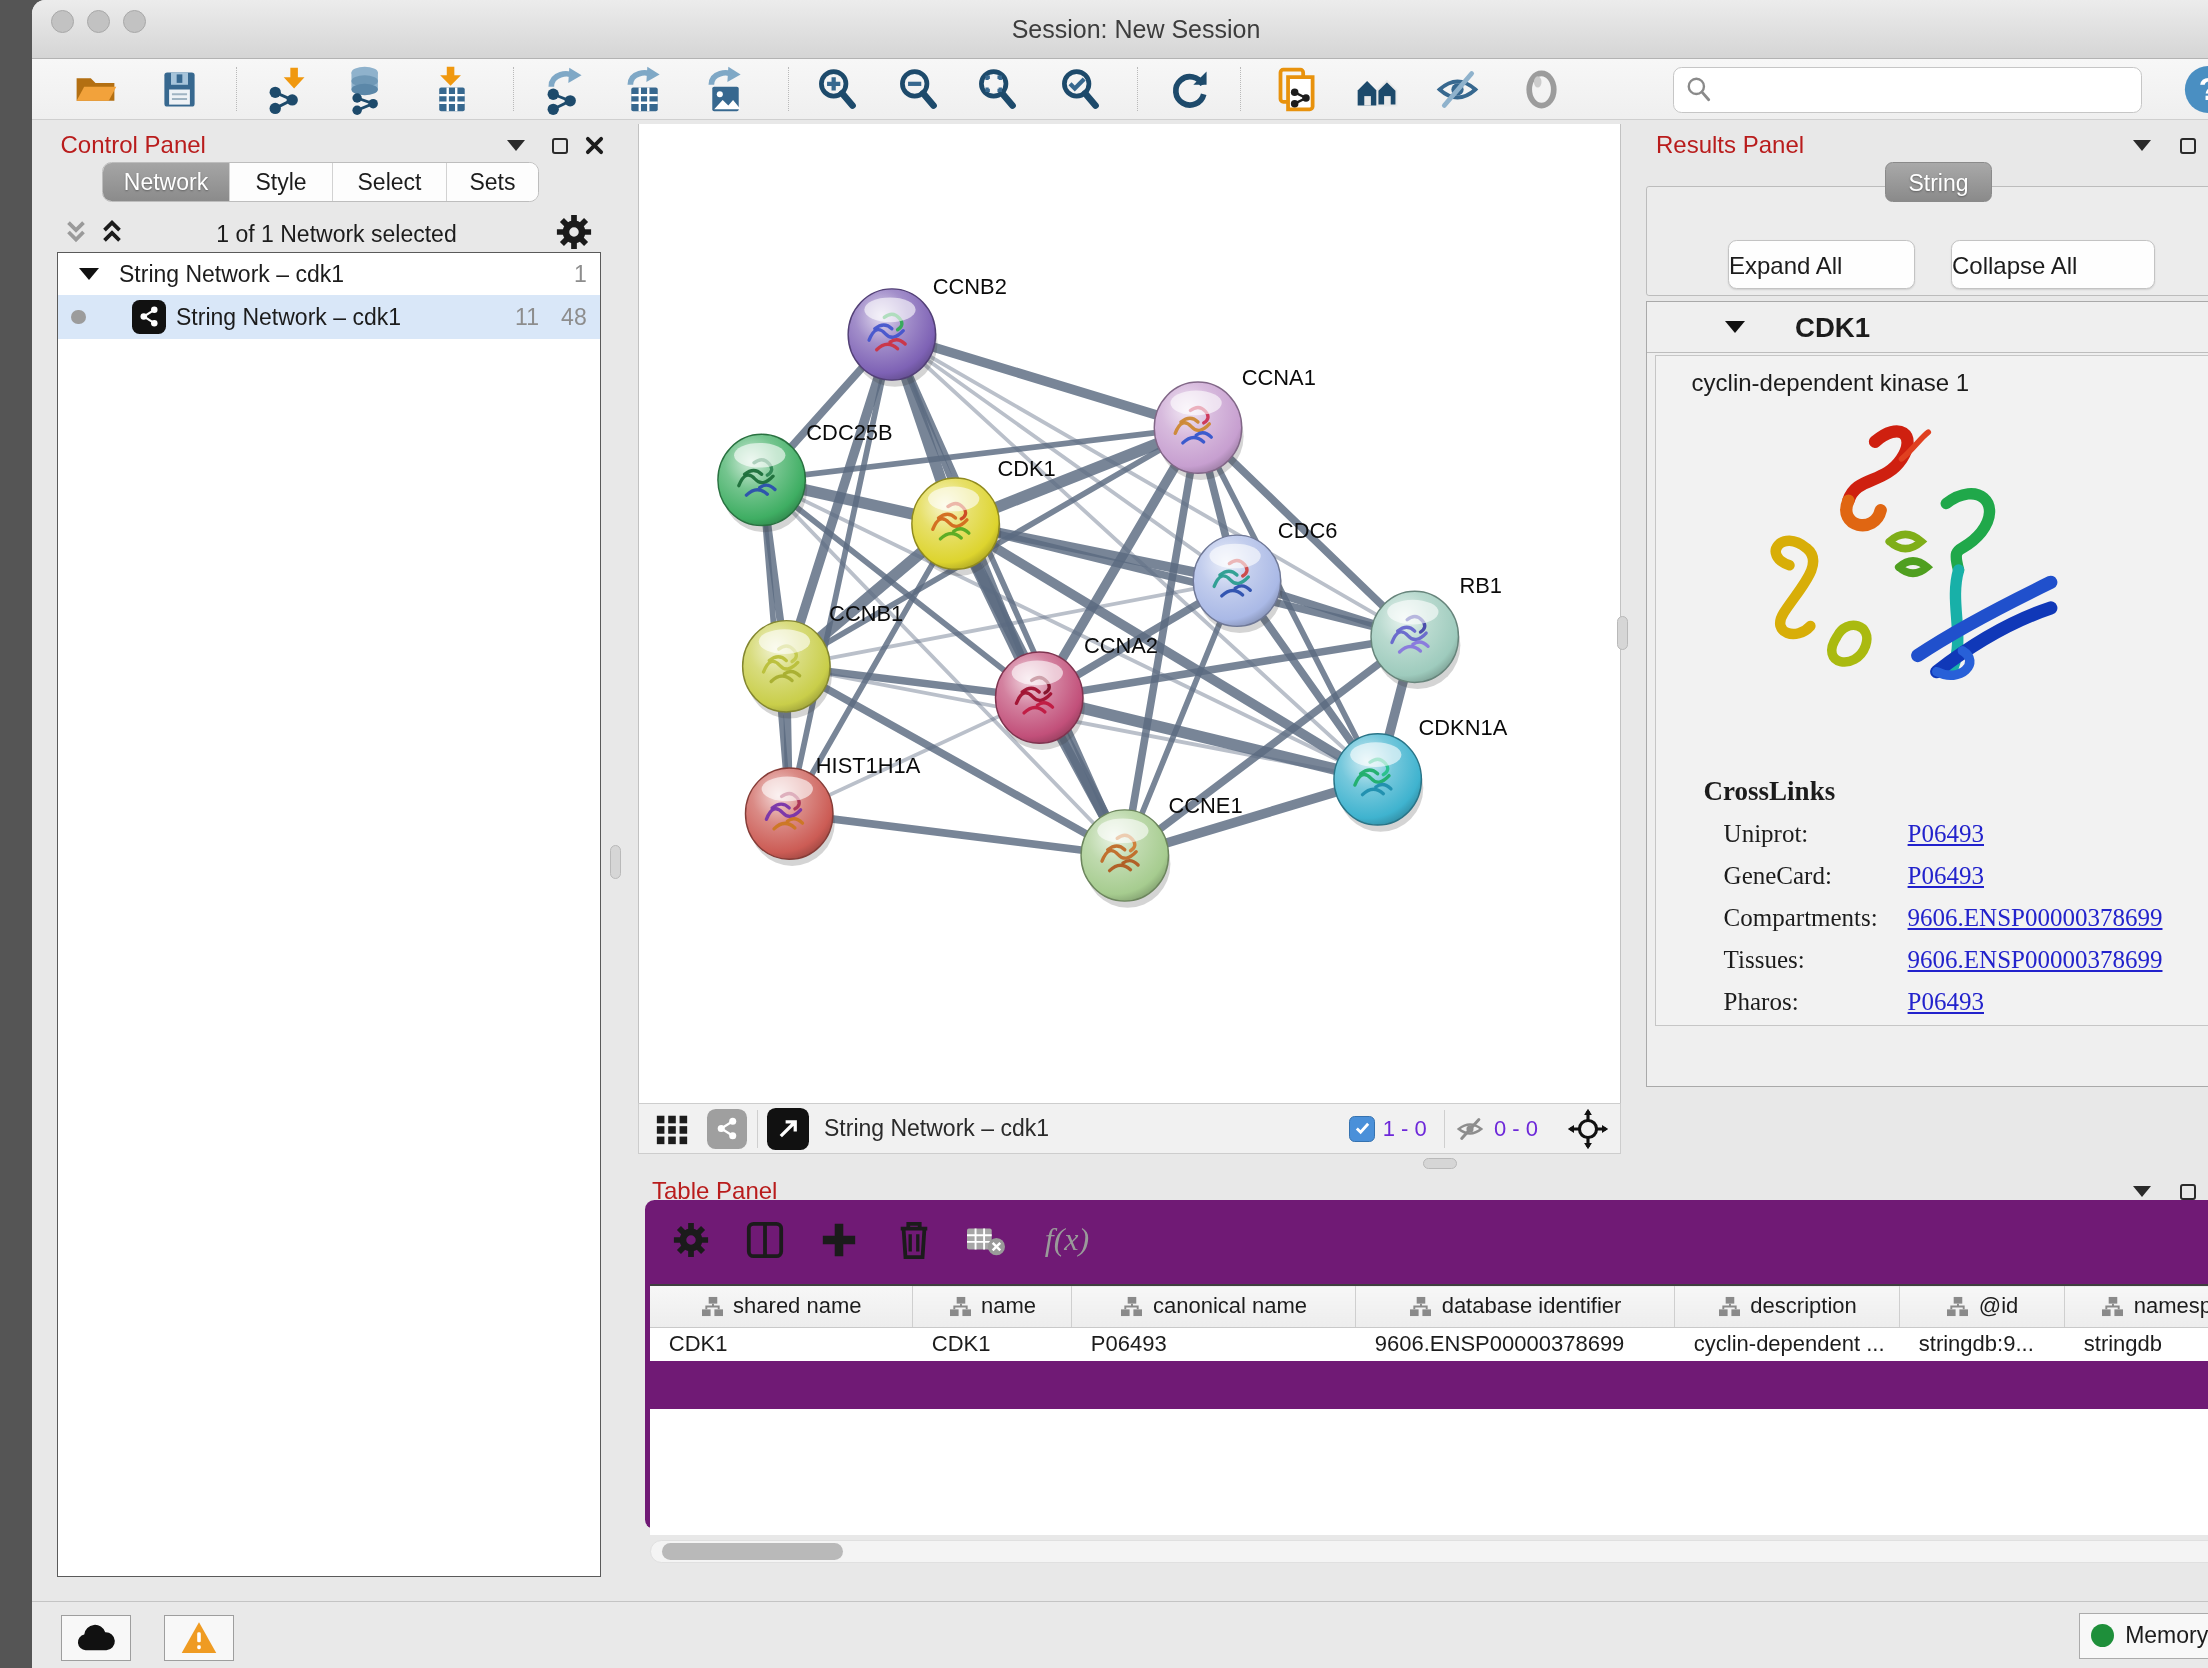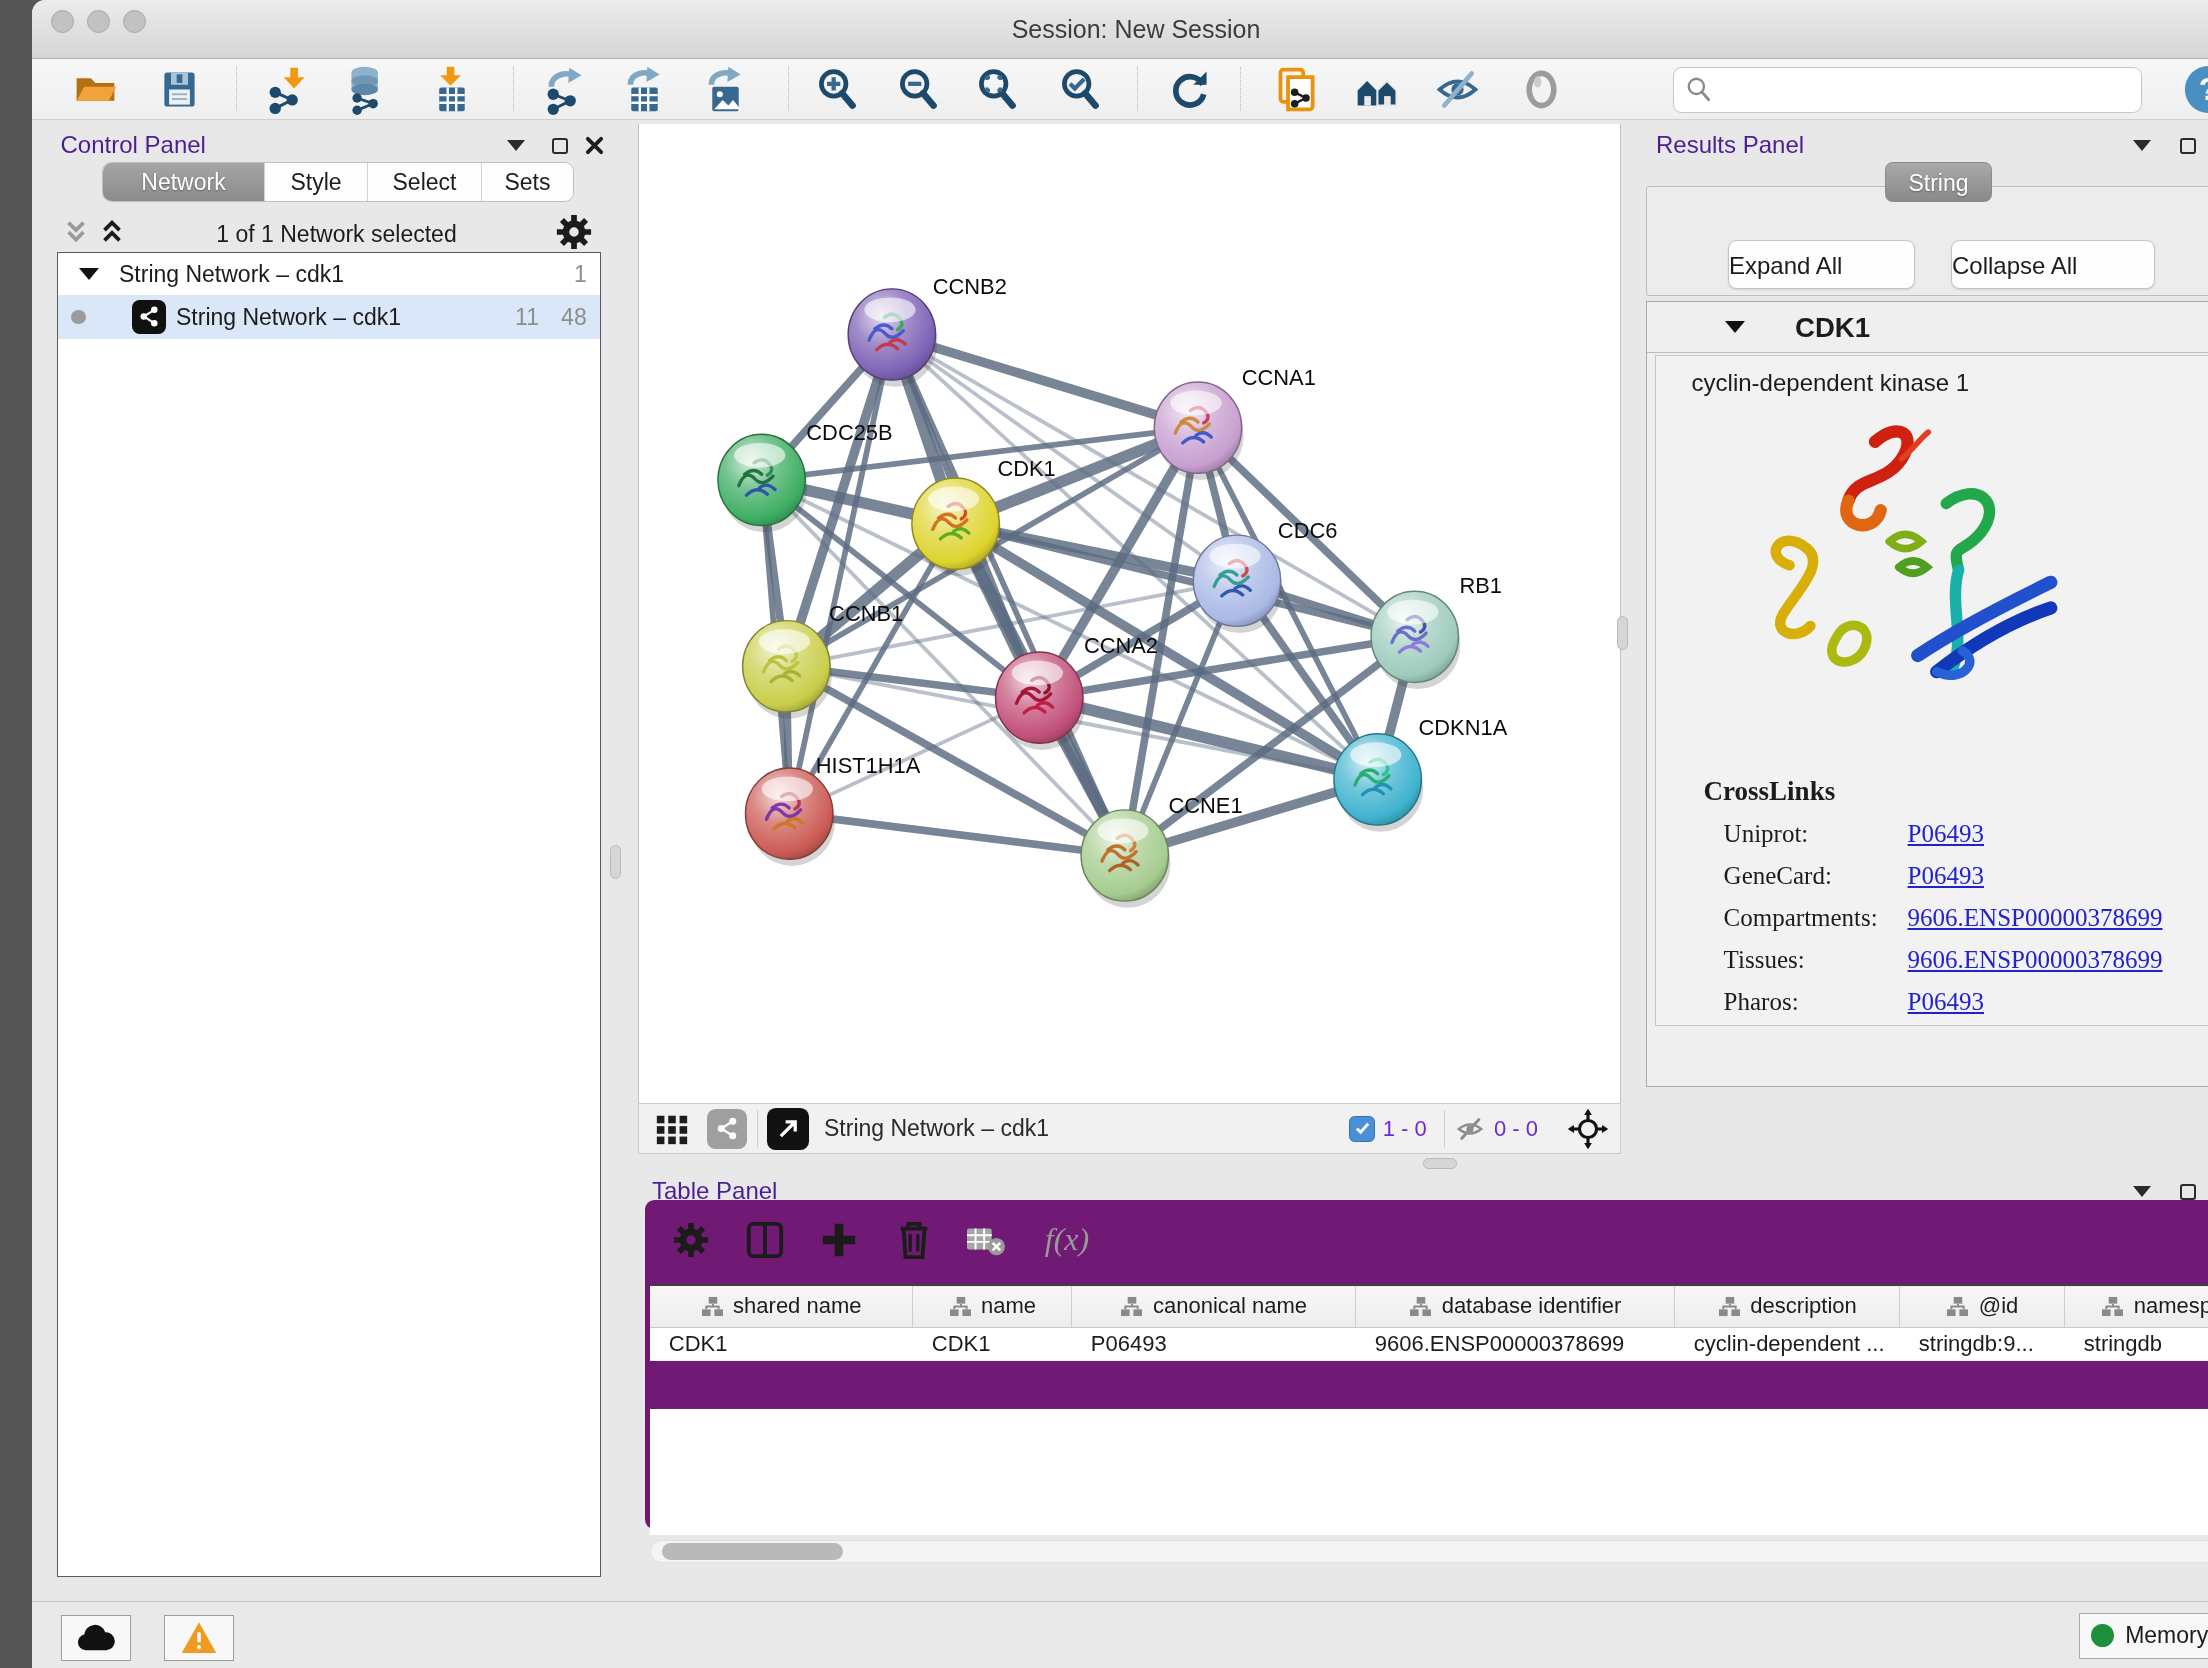--- a/index.html
+++ b/index.html
@@ -18,21 +18,21 @@
   
   .toolbar{position:absolute;left:0;top:59px;width:2208px;height:61px;
     background:linear-gradient(#f7f7f7,#efefef);border-bottom:1px solid #cfcfcf;}
   .tb{position:absolute;top:3.8px;width:53px;height:53px;display:flex;align-items:center;justify-content:center;cursor:default;}
   .tbsep{position:absolute;top:7.6px;height:44px;width:0;border-left:1.9px dotted #b9b9b9;}
   .searchbox{position:absolute;left:1641px;top:7.6px;width:469px;height:46px;background:#fff;
     border:1px solid #c6c6c6;border-radius:8.6px;display:flex;align-items:center;padding-left:9.5px;}
   .searchbox input{border:none;outline:none;font-size:23px;width:409px;background:transparent;
     font-family:"Liberation Sans",sans-serif;}
   
-  .panel-title{font-size:24px;color:#4c1d95;}
+  .panel-title{font-size:24px;color:#b91c1c;}
   .ph-btn{position:absolute;width:28.5px;height:25px;display:flex;align-items:center;justify-content:center;}
   .caret-dn{width:0;height:0;border-left:9.5px solid transparent;border-right:9.5px solid transparent;border-top:11.4px solid #2a2a2a;}
   .float-sq{width:16px;height:16px;border:2.4px solid #2a2a2a;border-radius:2.9px;}
   
   .tabs-row{position:absolute;display:flex;border:1px solid #bdbdbd;border-radius:9.5px;overflow:hidden;background:#fff;}
   .tab{height:38px;line-height:38px;text-align:center;font-size:23px;background:#fdfdfd;border-right:1px solid #d2d2d2;}
   .tab:last-child{border-right:none;}
   .tab.active{background:linear-gradient(#a5a5a5,#8b8b8b);color:#fff;text-shadow:0 1px 1.9px rgba(0,0,0,.35);}
   .subtext{font-size:23px;color:#1c1c1c;}
   .treebox{position:absolute;left:25px;top:252px;width:544px;height:1325px;background:#fff;border:1.9px solid #5a5a5a;}
@@ -271,21 +271,21 @@
     </div>
   <div class="ph-btn" style="left:514px;top:133px">
       <span class="float-sq"></span>
     </div>
   <div class="ph-btn" style="left:548px;top:133px">
     <svg width="19" height="19" viewBox="0 0 20 20">
         <path d="M3 3l14 14M17 3L3 17" stroke="#1c1c1c" stroke-width="4" stroke-linecap="round"></path>
       </svg>
   </div>
   <div class="tabs-row" style="left:70px;top:162px" id="control-tabs">
-      <div class="tab active" style="width: 162px; text-align: center;">Network</div>
+      <div class="tab active" style="width: 127px; text-align: center;">Network</div>
       <div class="tab" style="width: 103px;">Style</div>
       <div class="tab" style="width: 114px;">Select</div>
       <div class="tab" style="width: 91px;">Sets</div>
     </div>
 
   <div class="abs" style="left:28.5px;top:217px">
     <svg width="30" height="30" viewBox="0 0 32 32">
       <path d="M8 6l8 8 8-8M8 16l8 8 8-8" fill="none" stroke="#9a9a9a" stroke-width="4"></path>
       </svg>
   </div>

